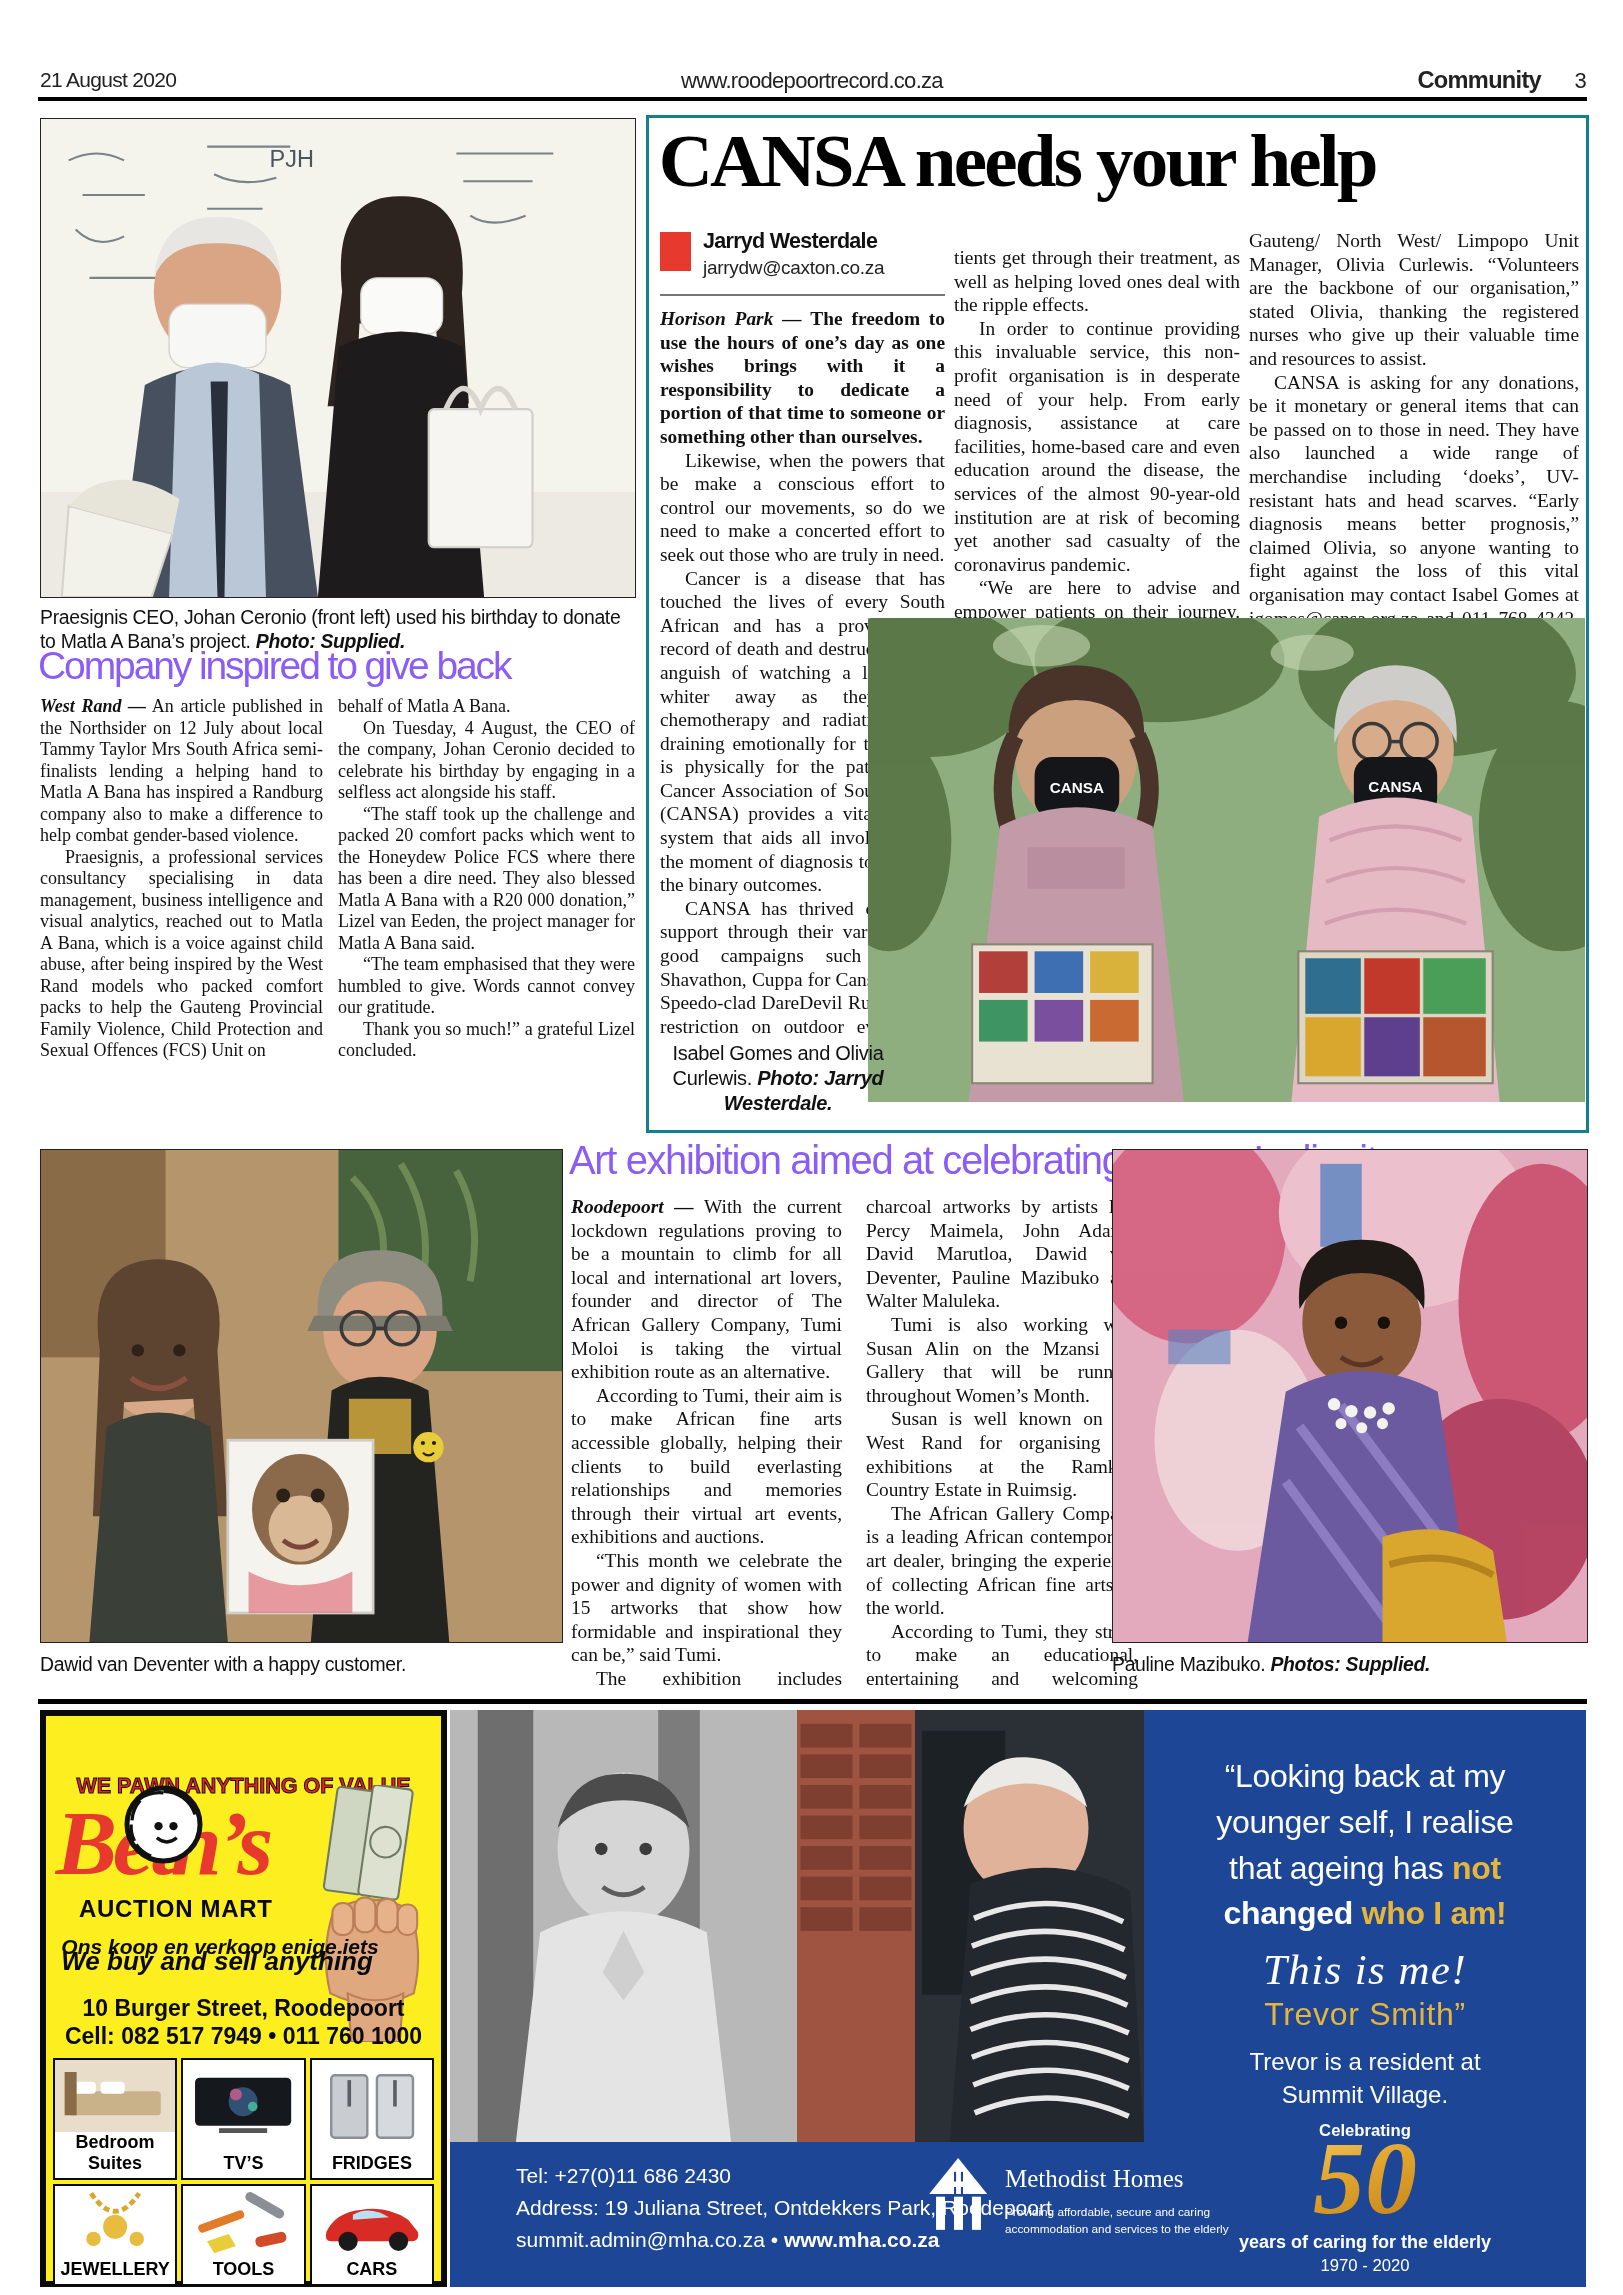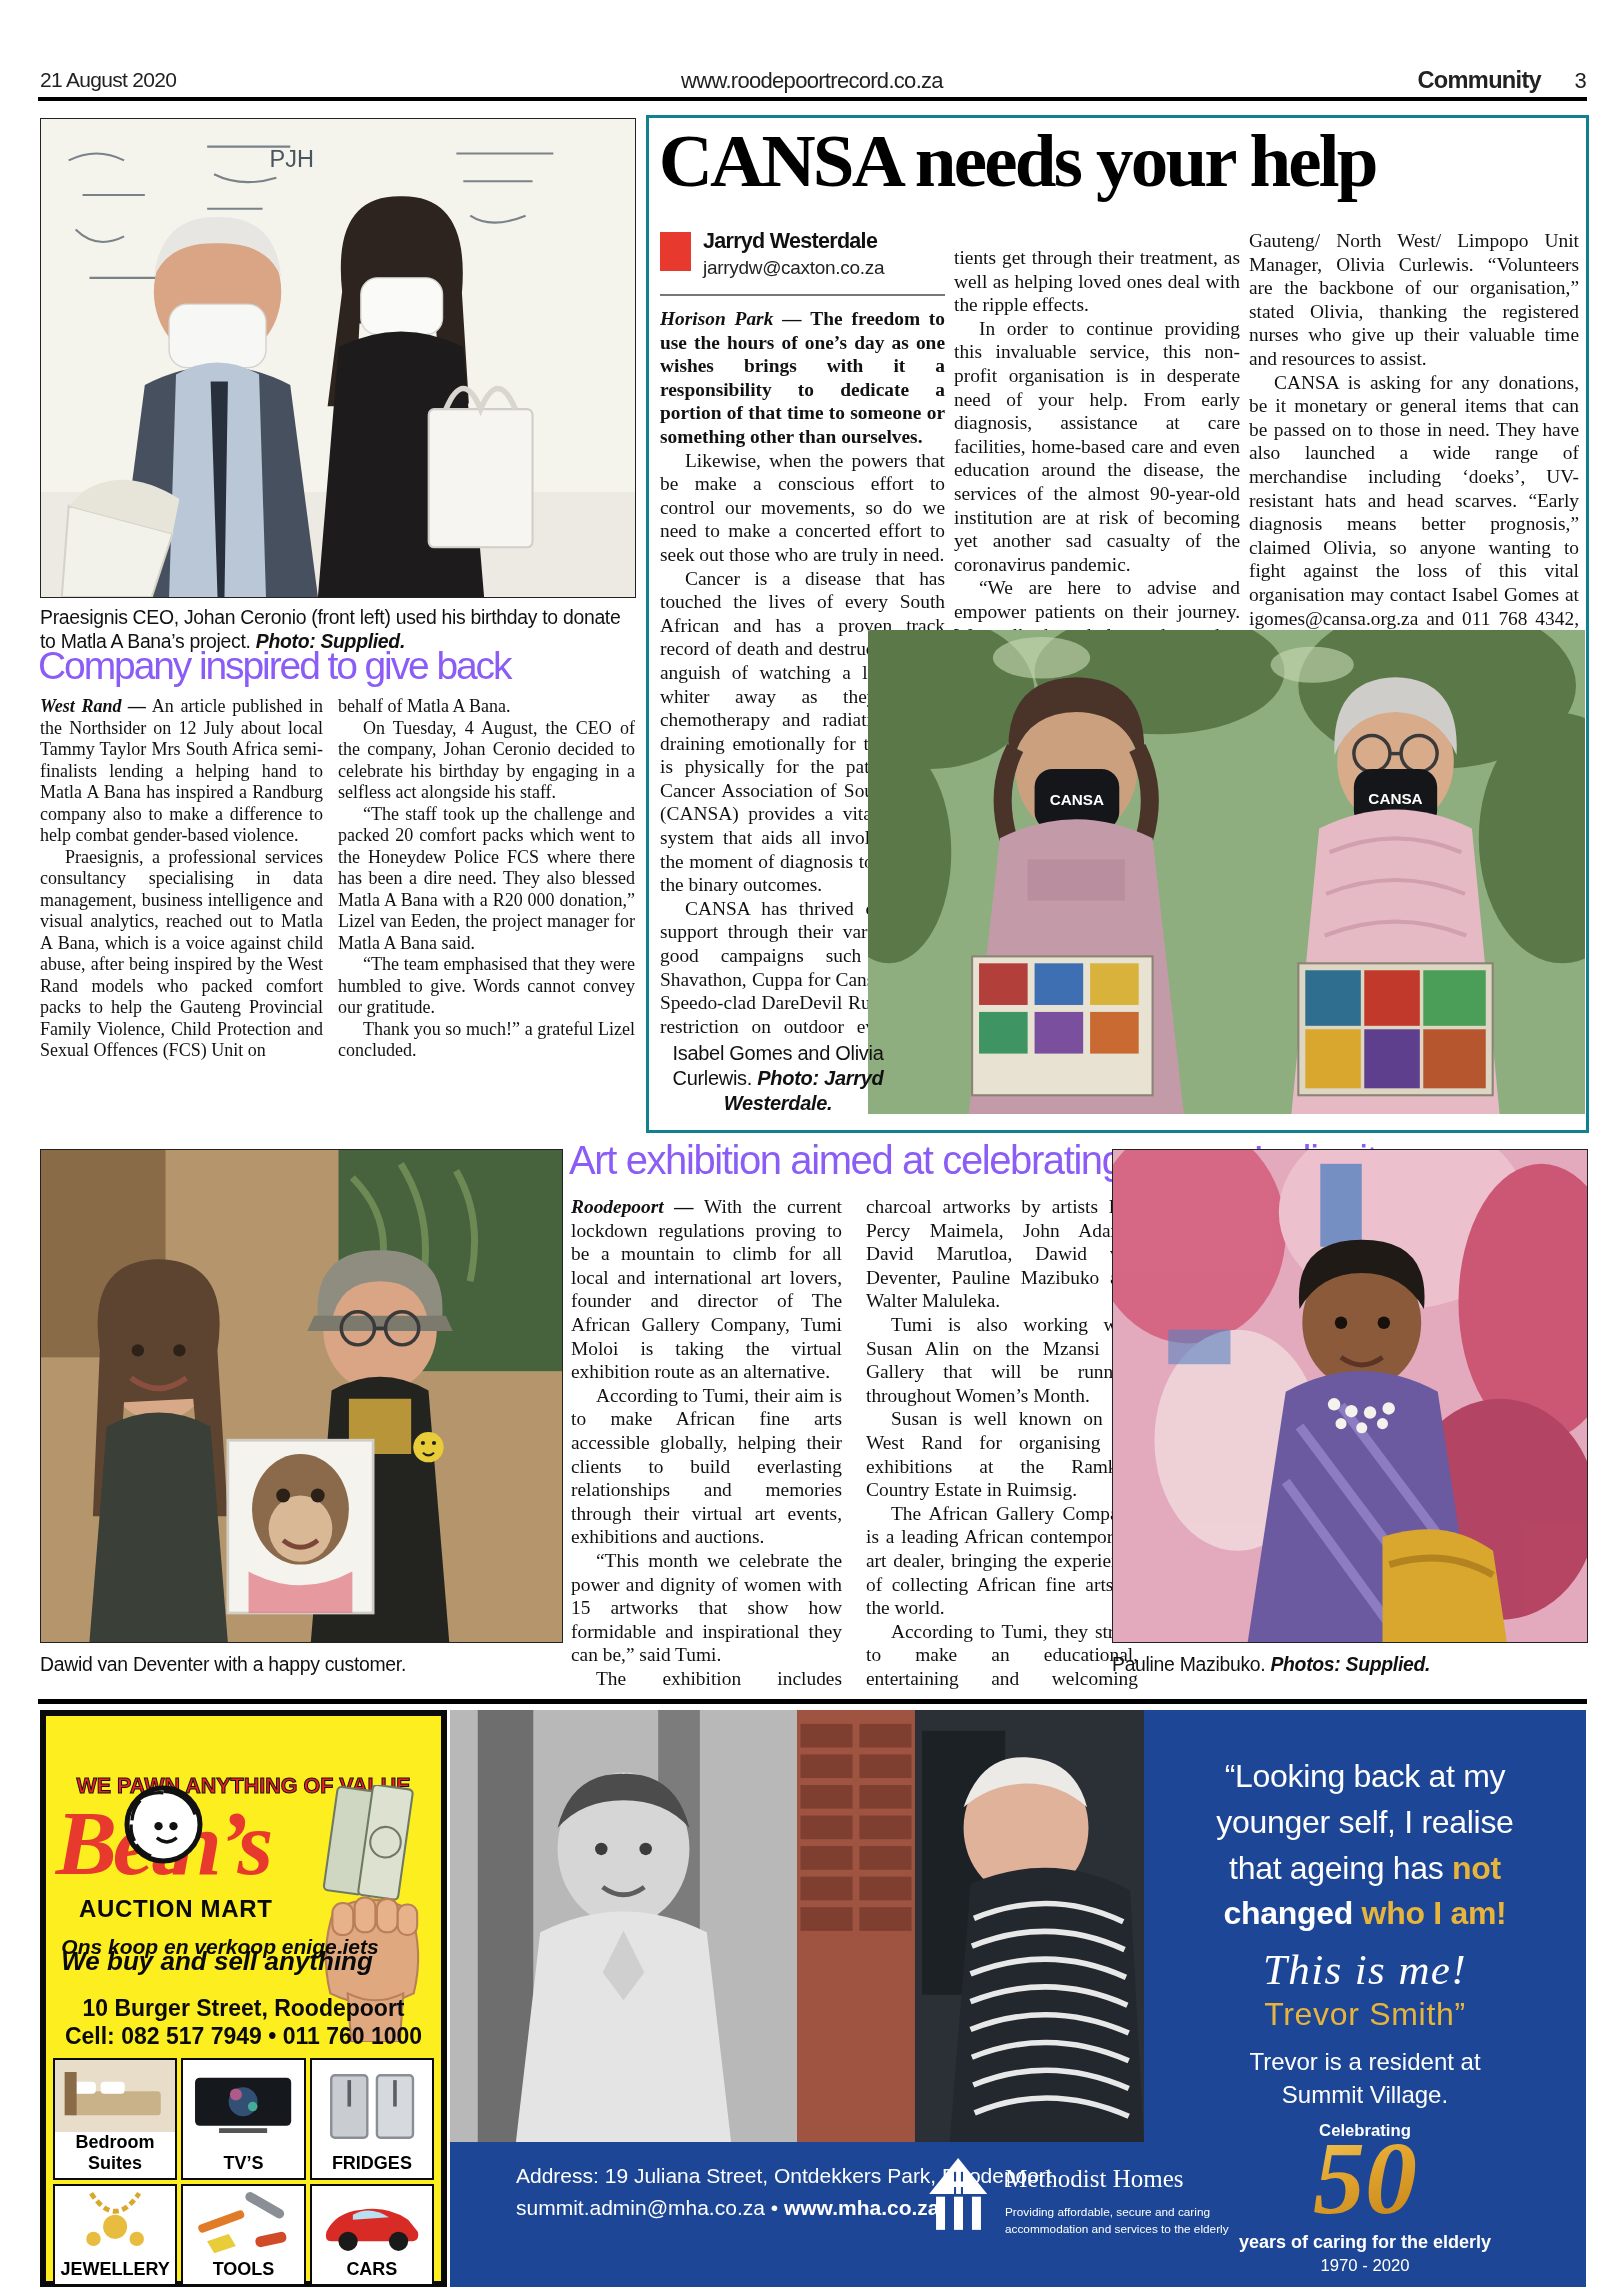--- a/index.html
+++ b/index.html
@@ -123,21 +123,21 @@
     <div class="bcol serifbody flush" style="left:305px;top:128px;width:286px;height:403px;">
         <p>tients get through their treatment, as well as helping loved ones deal with the ripple effects.</p>
         <p>In order to continue providing this invaluable service, this non-profit organisation is in desperate need of your help. From early diagnosis, assistance at care facilities, home-based care and even education around the disease, the services of the almost 90-year-old institution are at risk of becoming yet another sad casualty of the coronavirus pandemic.</p>
         <p>“We are here to advise and empower patients on their journey. We walk the whole road together from beginning to end,” said CANSA</p>
       </div>
     <div class="bcol serifbody flush" style="left:600px;top:111px;width:330px;height:430px;">
         <p>Gauteng/ North West/ Limpopo Unit Manager, Olivia Curlewis. “Volunteers are the backbone of our organisation,” stated Olivia, thanking the registered nurses who give up their valuable time and resources to assist.</p>
         <p>CANSA is asking for any donations, be it monetary or general items that can be passed on to those in need. They have also launched a wide range of merchandise including ‘doeks’, UV-resistant hats and head scarves. “Early diagnosis means better prognosis,” claimed Olivia, so anyone wanting to fight against the loss of this vital organisation may contact Isabel Gomes at igomes@cansa.org.za and 011 768 4342, or visit www.cansa.org.za.</p>
       </div>
 
-    <div class="abs photo" style="left:219px;top:512px;width:717px;height:484px;border:none;">
+    <div class="abs photo" style="left:219px;top:500px;width:717px;height:484px;border:none;">
       <svg width="100%" height="100%" viewBox="0 0 1033 697" preserveAspectRatio="none">
         <rect width="1033" height="697" fill="#8fae7f"></rect>
         <g fill="#52703f" opacity="0.85">
           <ellipse cx="90" cy="90" rx="150" ry="110"></ellipse>
             <ellipse cx="420" cy="60" rx="180" ry="90"></ellipse>
           <ellipse cx="820" cy="80" rx="200" ry="120"></ellipse>
             <ellipse cx="1000" cy="300" rx="120" ry="180"></ellipse>
           <ellipse cx="30" cy="320" rx="90" ry="160"></ellipse>
         </g>
         <g fill="#c8d8b4" opacity="0.6">
@@ -454,20 +454,21 @@
       <div class="abs gold" style="left:0;top:286px;width:442px;text-align:center;font-size:32px;font-weight:500;letter-spacing:0.7px;">Trevor Smith”</div>
       <div class="abs" style="left:0;top:335px;width:442px;text-align:center;font-size:24px;line-height:33px;font-weight:500;">Trevor is a resident at</div>
       <div class="abs" style="left:0;top:368px;width:442px;text-align:center;font-size:24px;line-height:33px;font-weight:500;">Summit Village.</div>
       <div class="abs" style="left:0;top:411px;width:442px;text-align:center;font-size:16.7px;font-weight:bold;">Celebrating</div>
       <div class="abs gold50" style="left:0;top:416px;width:442px;text-align:center;">50</div>
       <div class="abs" style="left:0;top:522px;width:442px;text-align:center;font-size:18px;font-weight:bold;">years of caring for the elderly</div>
       <div class="abs" style="left:0;top:546px;width:442px;text-align:center;font-size:16.7px;">1970 - 2020</div>
     </div>
 
     <div class="abs" style="left:66px;top:450px;font-size:21px;line-height:32px;">
+      <div>Tel: +27(0)11 686 2430</div>
       <div>Address: 19 Juliana Street, Ontdekkers Park, Roodepoort</div>
       <div><span>summit.admin@mha.co.za</span><span> • </span><span style="font-weight:bold;">www.mha.co.za</span></div>
     </div>
     <svg class="abs" style="left:479px;top:448px;" width="59" height="76" viewBox="0 0 85 110">
       <polygon points="42,0 84,52 0,52" fill="#fff"></polygon>
       <rect x="10" y="56" width="13" height="48" fill="#fff"></rect>
       <rect x="36" y="20" width="13" height="84" fill="#1d4796"></rect>
       <rect x="36" y="56" width="13" height="48" fill="#fff"></rect>
       <rect x="62" y="56" width="13" height="48" fill="#fff"></rect>
       <rect x="30" y="34" width="25" height="8" fill="#fff"></rect>

